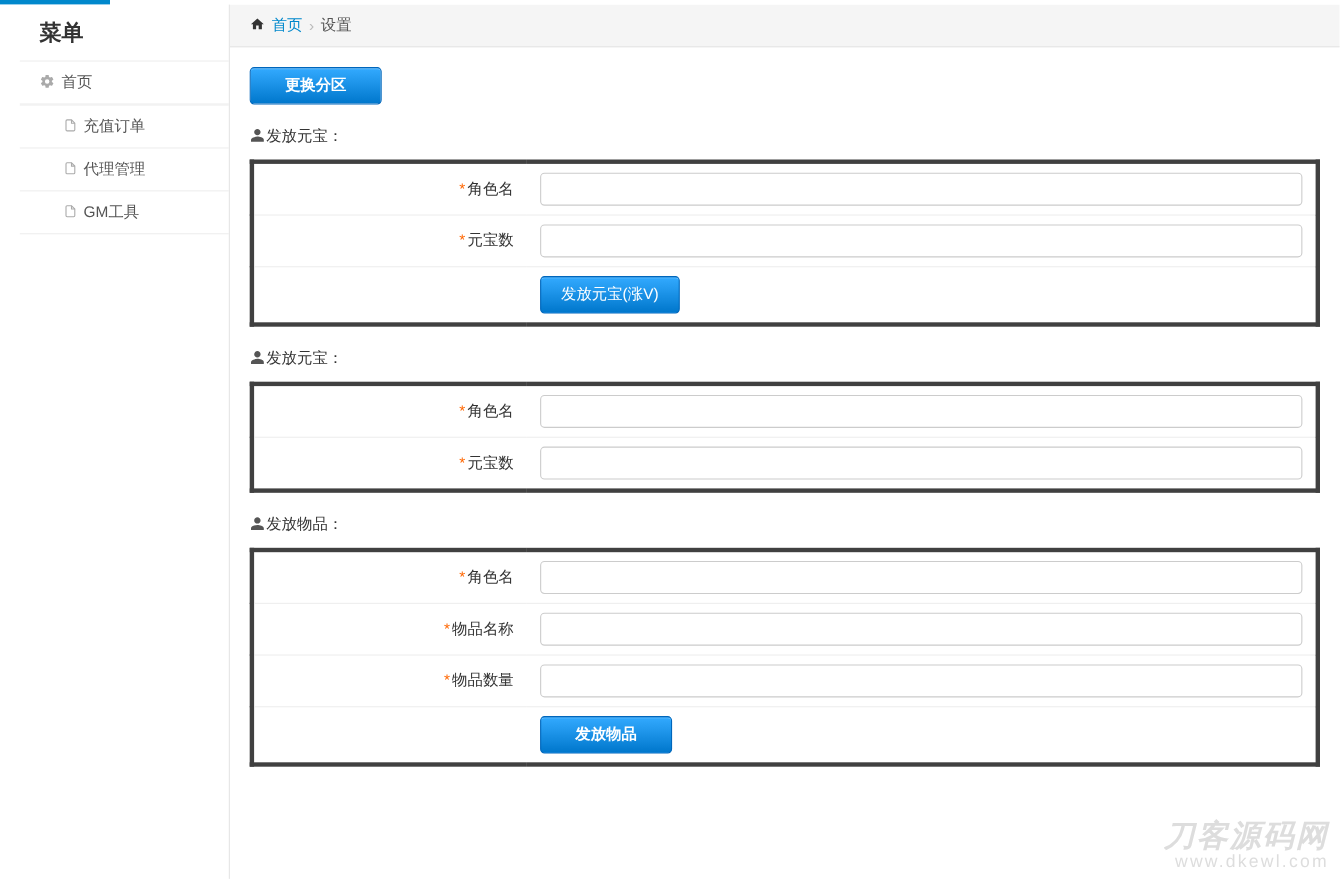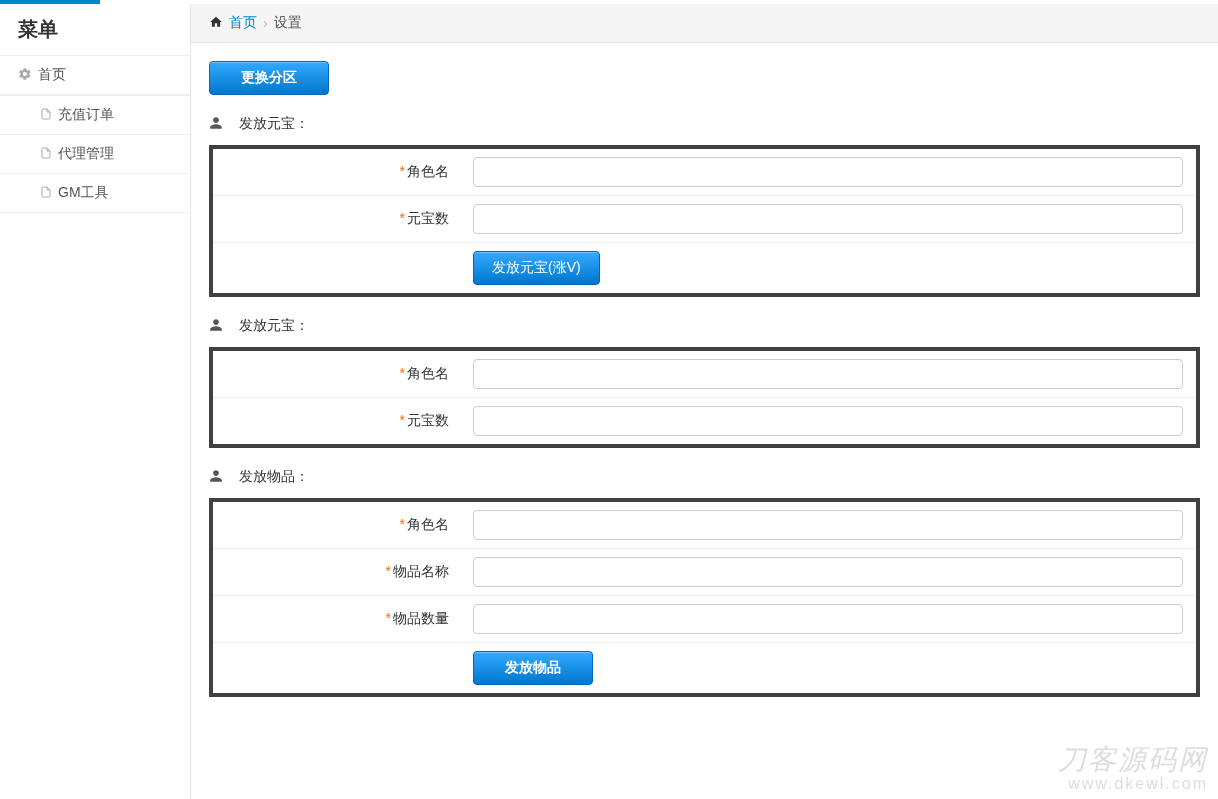--- a/index.html
+++ b/index.html
@@ -28,20 +28,21 @@
 }
 .layout {
   display: flex;
   height: calc(100% - 4px);
 }
 .sidebar {
   width: 191px;
   flex-shrink: 0;
   background: #fff;
   border-right: 1px solid #e5e5e5;
+  margin-left: 18px;
 }
 .sidebar-title {
   padding: 12px 18px;
   font-size: 20px;
   font-weight: bold;
   color: #333;
 }
 .menu-list { list-style: none; }
 .menu-list li {
   padding: 10px 18px;
@@ -92,21 +93,21 @@
   border: 1px solid #0066bb;
   border-radius: 4px;
   cursor: pointer;
   box-shadow: inset 0 1px 0 rgba(255,255,255,.3);
 }
 .btn.wide { min-width: 120px; text-align: center; font-weight: bold; }
 .section-head {
   margin: 20px 0 12px 0;
   display: flex;
   align-items: center;
-  gap: 16px;
+  gap: 1px;
   font-size: 14px;
   color: #333;
 }
 .section-head .user-icon { color: #555; }
 .form-table {
   width: 100%;
   border: 4px solid #404040;
   border-collapse: collapse;
 }
 .form-table tr { border-bottom: 1px solid #eee; }
@@ -129,21 +130,21 @@
 .form-table td.btn-cell { padding-left: 12px; }
 .watermark {
   position: absolute;
   right: 10px;
   bottom: 6px;
   text-align: right;
   pointer-events: none;
 }
 .watermark .wm1 {
   font-size: 28px;
-  font-weight: normal;
+  font-weight: bold;
   color: #ddd;
   font-style: italic;
   letter-spacing: 2px;
 }
 .watermark .wm2 {
   font-size: 16px;
   color: #ddd;
   letter-spacing: 2px;
   margin-top: -4px;
 }

